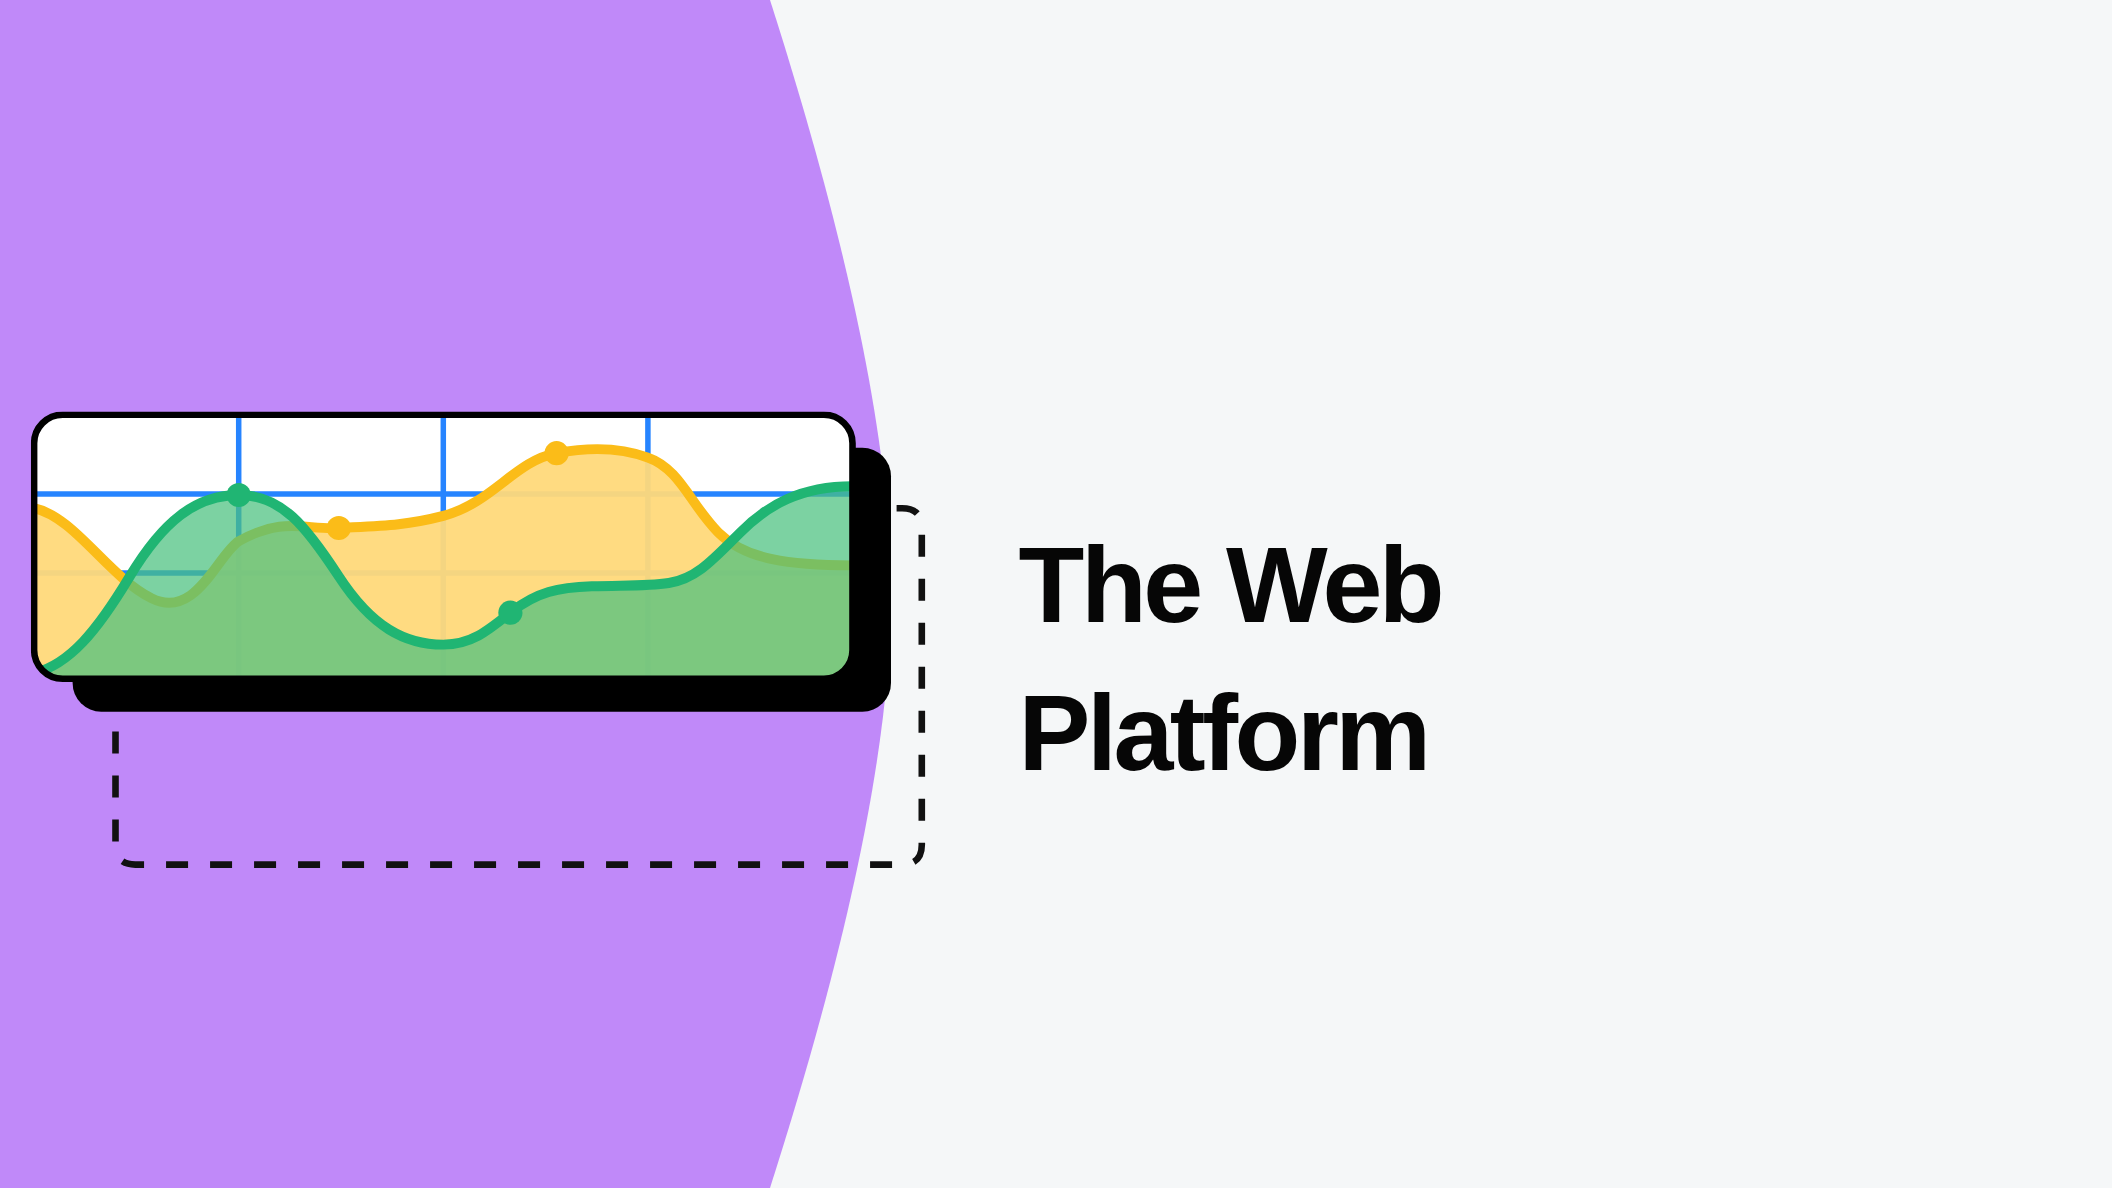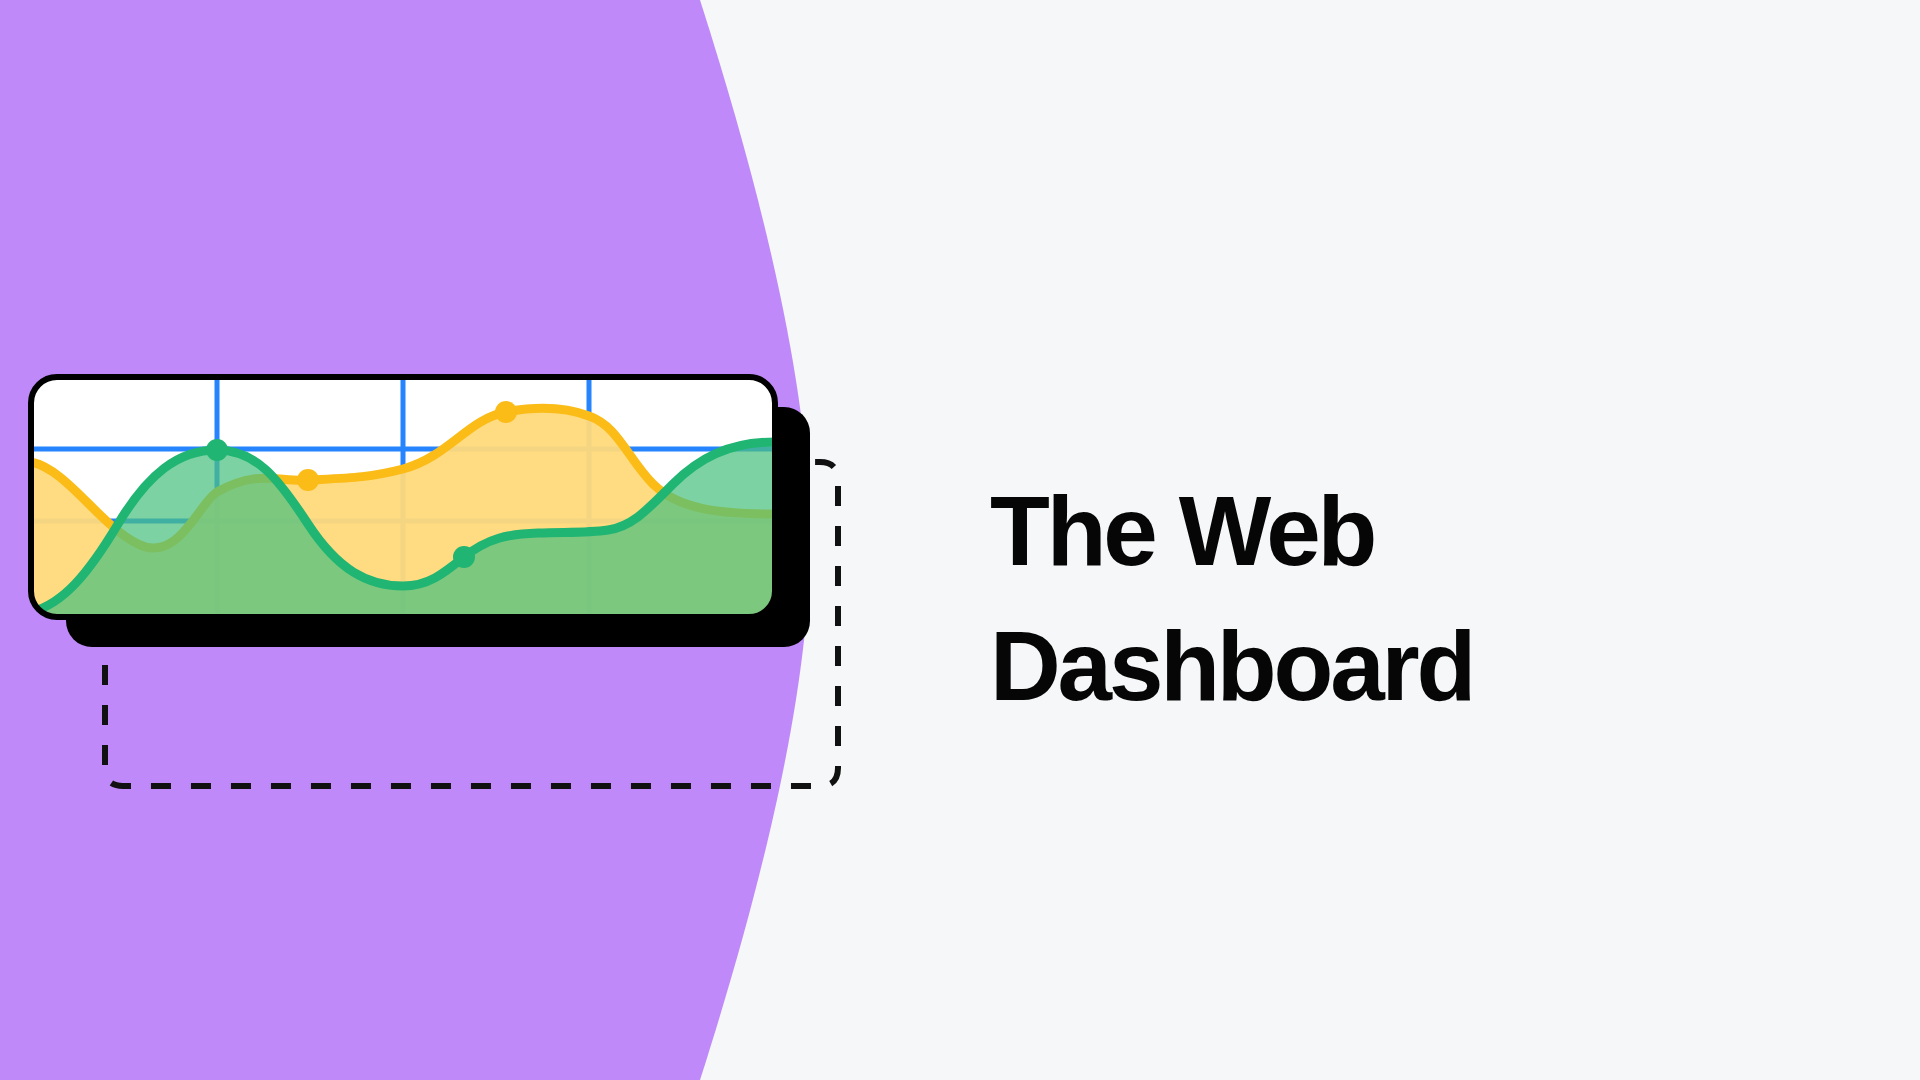--- a/index.html
+++ b/index.html
@@ -40,21 +40,21 @@
     left: 28px;
     top: 374px;
     width: 820px;
     height: 290px;
   }
   #chart-card-svg { display: block; }
 
   
   #headline {
     position: absolute;
-    left: 990px;
+    left: 926px;
     top: 398px;
     width: 820px;
     color: #060606;
     font-family: "Liberation Sans", sans-serif;
     font-weight: 700;
     font-size: 98px;
     line-height: 135px;
     letter-spacing: -3.2px;
   }
   #headline .hl-line { display: block; white-space: nowrap; }
@@ -120,16 +120,16 @@
         <circle cx="189" cy="76" r="11" fill="#20b573"></circle>
         <circle cx="436" cy="183" r="11" fill="#20b573"></circle>
       </g>
 
       <rect x="3" y="3" width="744" height="240" rx="26" ry="26" fill="none" stroke="#000000" stroke-width="6"></rect>
     </svg>
   </div>
 
   <h1 id="headline">
     <span class="hl-line">The Web</span>
-    <span class="hl-line">Dashboard</span>
+    <span class="hl-line">Platform</span>
   </h1>
 
 </div>
 
 </body></html>

